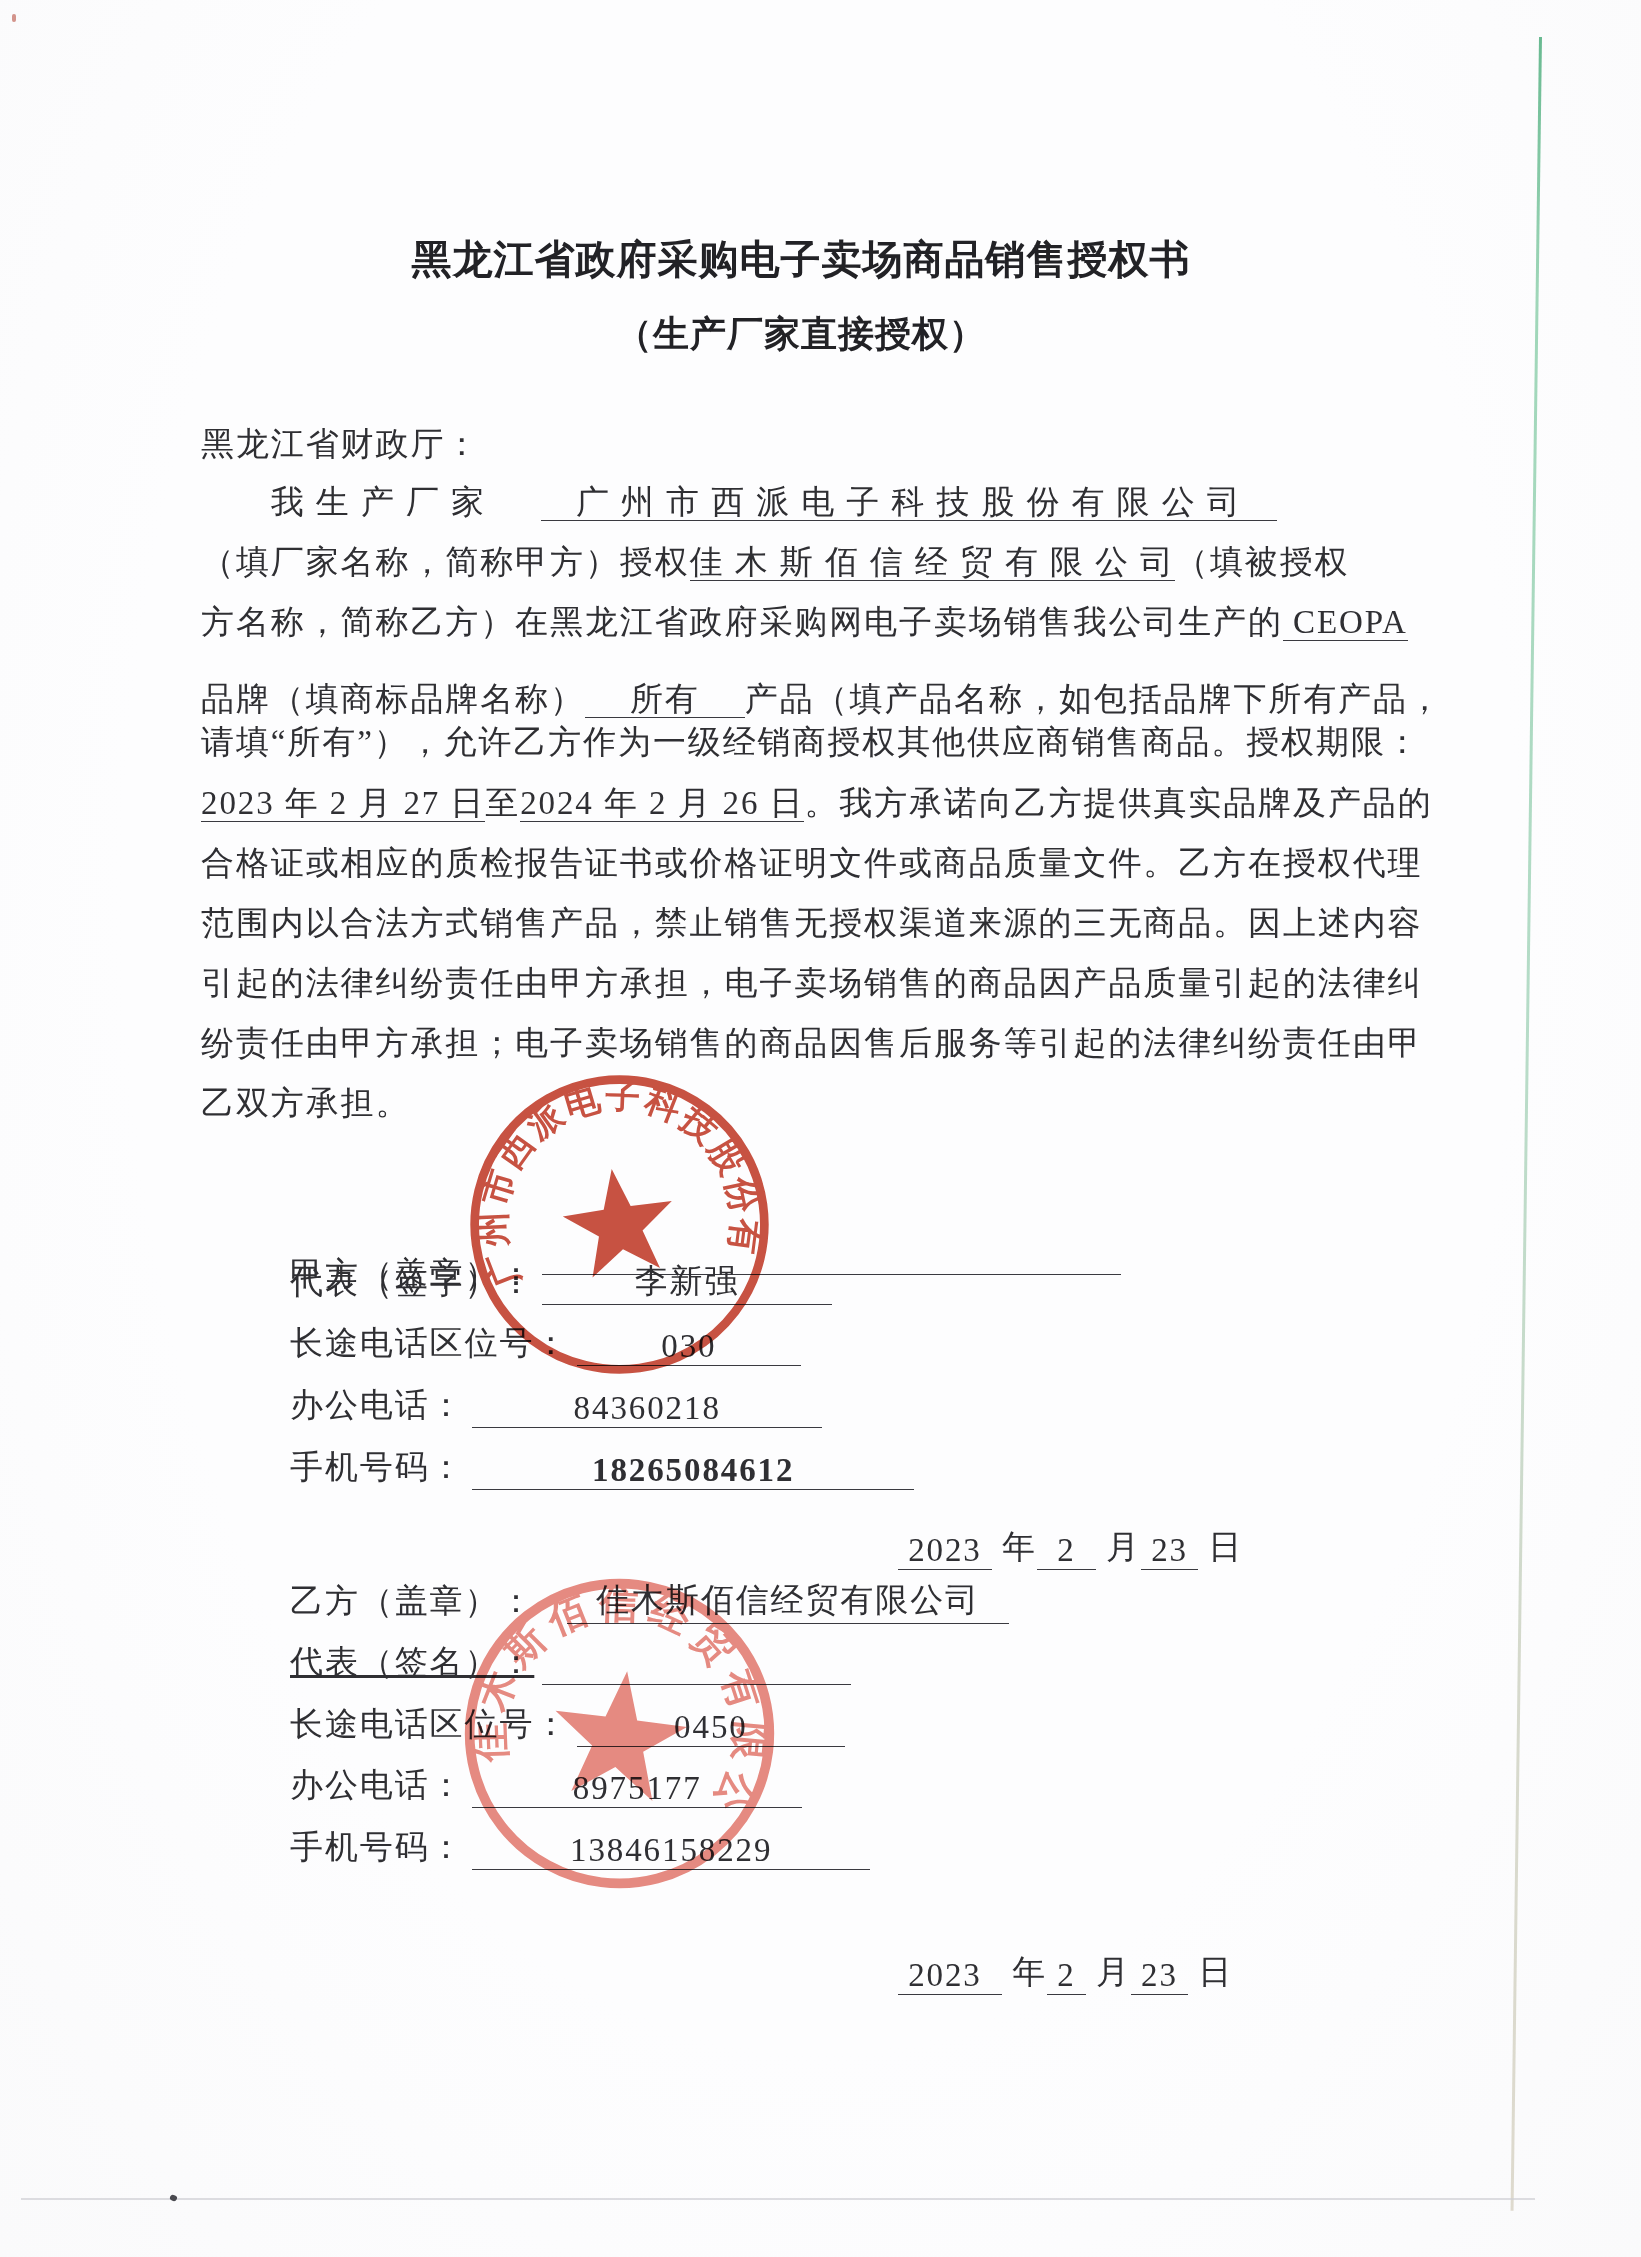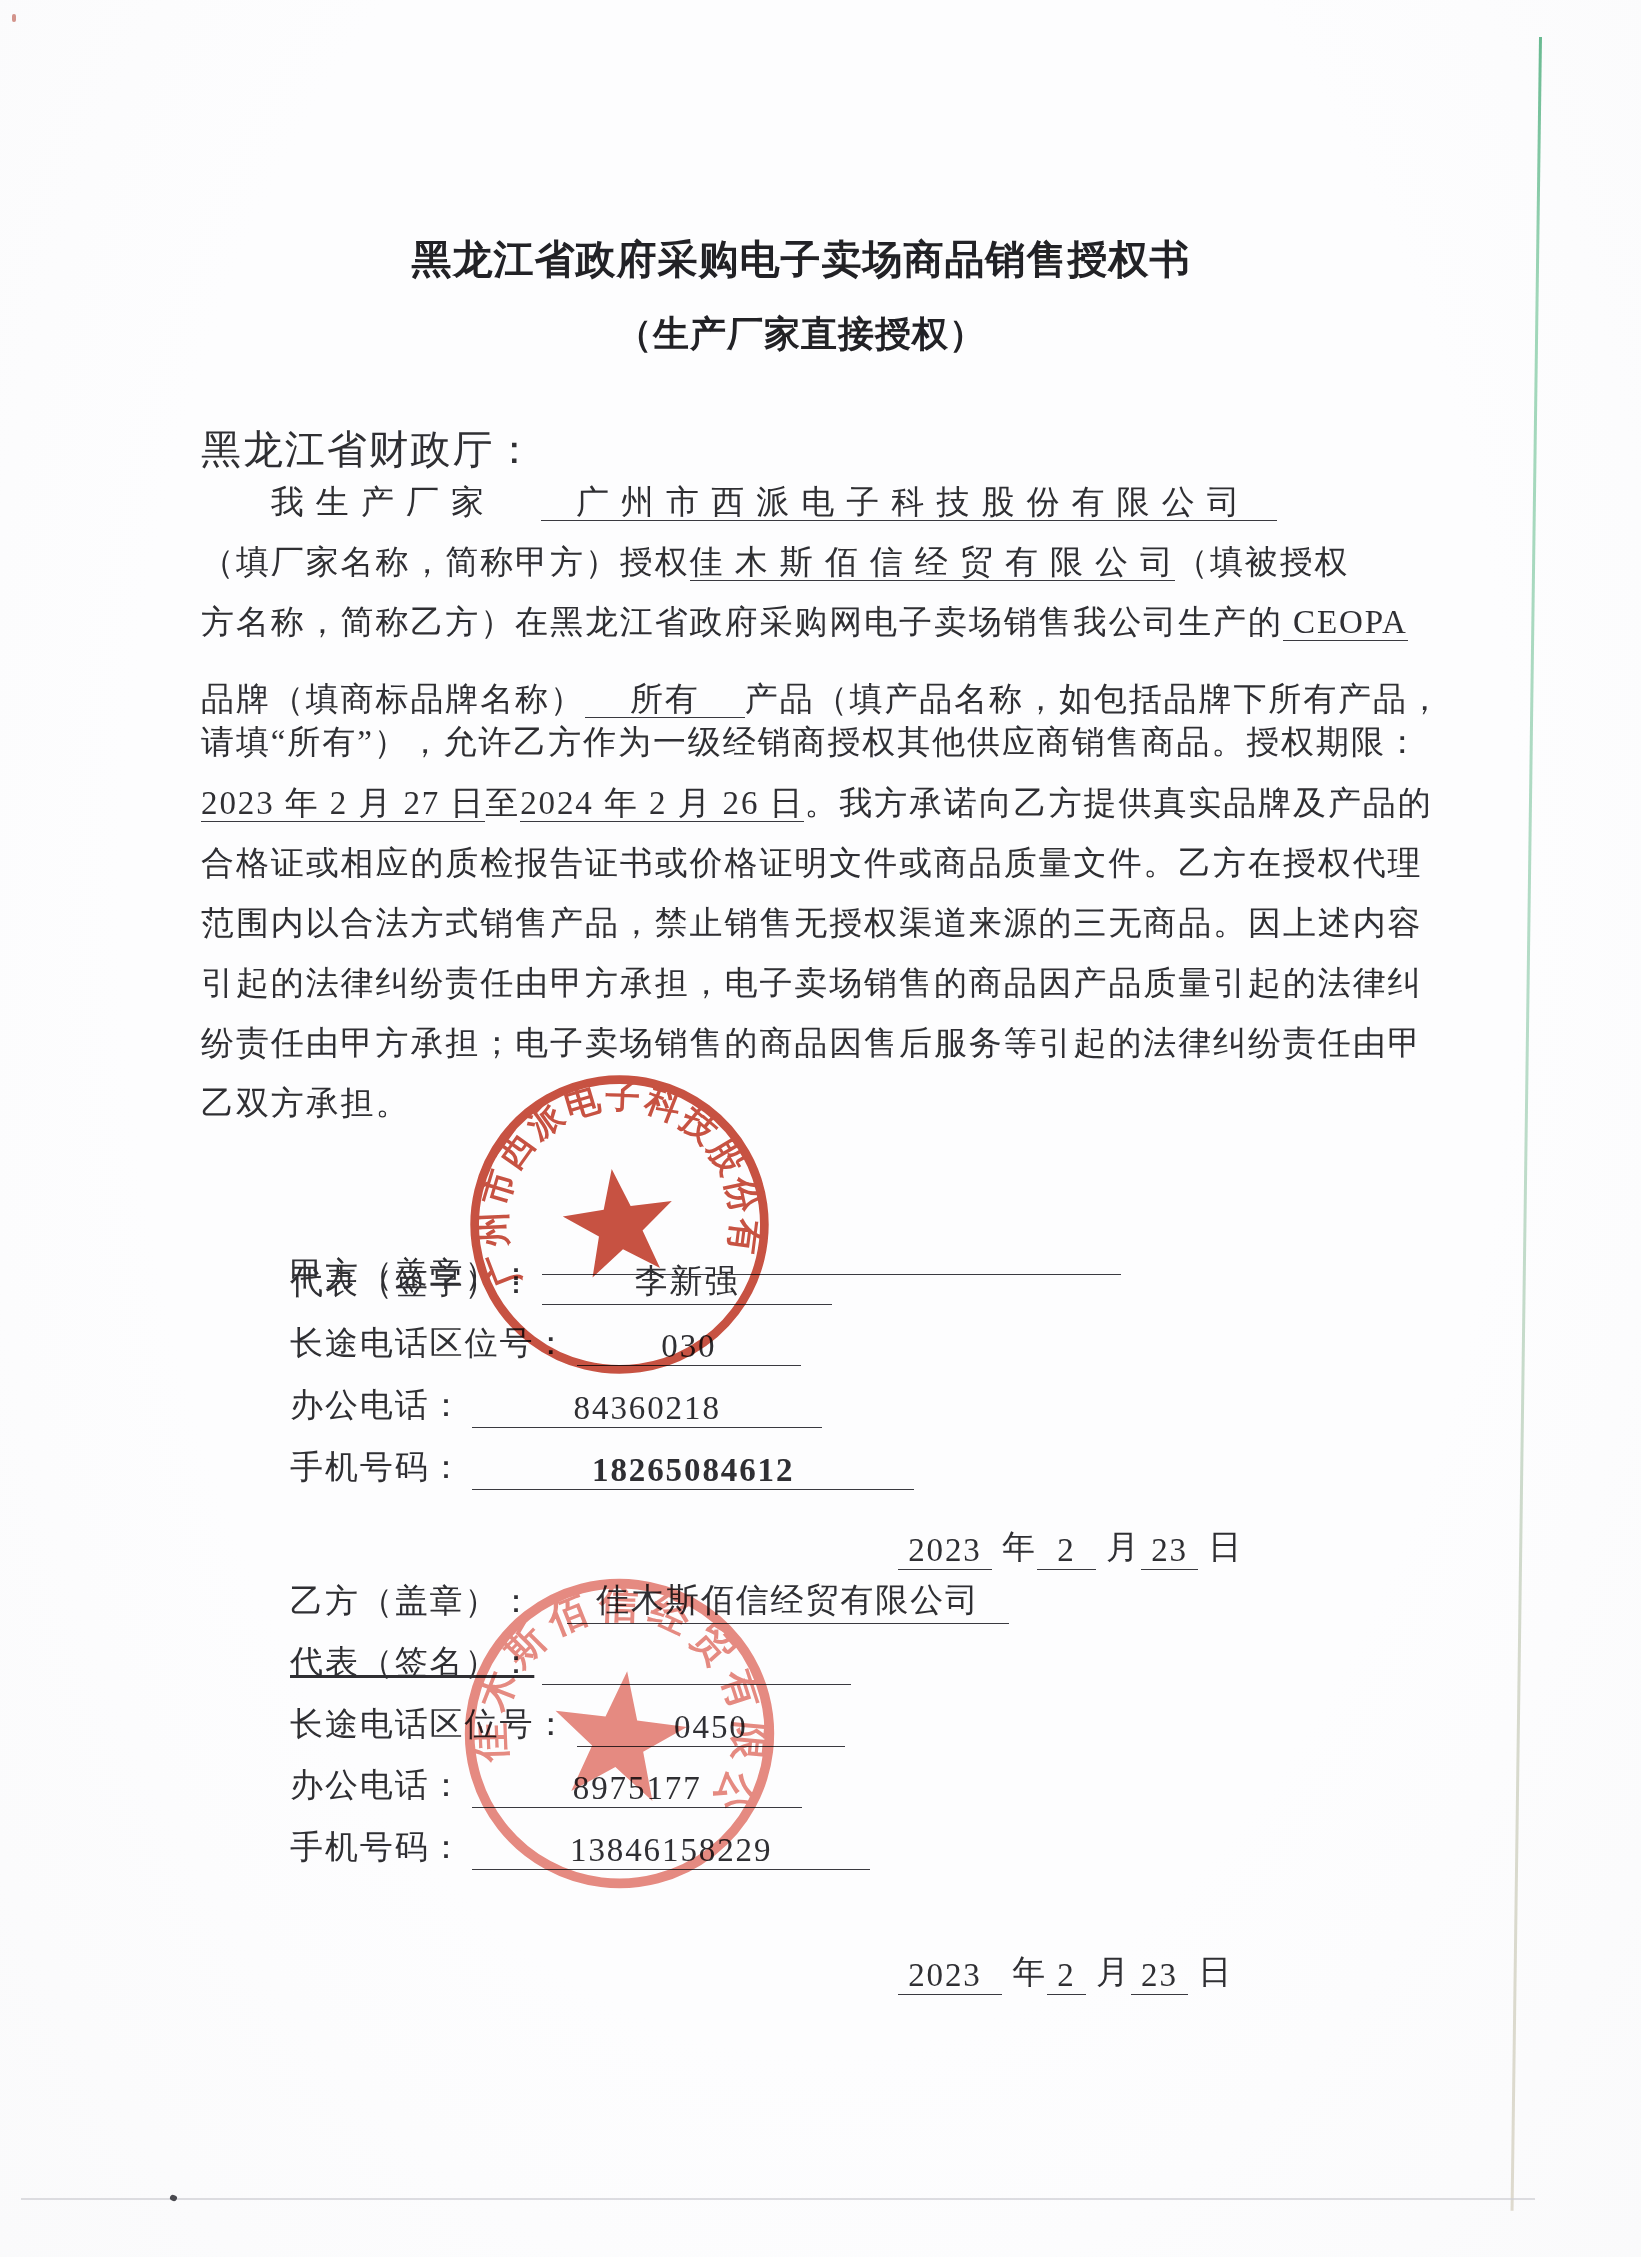--- a/index.html
+++ b/index.html
@@ -25,21 +25,21 @@
     color: #222226;
     padding-left: 48px;
   }
   .doc-title.t1 { top: 232px; font-size: 40px; letter-spacing: 1px; }
   .doc-title.t2 { top: 310px; font-size: 36px; letter-spacing: 1px; }
 
   
   .salutation {
     position: absolute;
     left: 201px; top: 422px;
-    font-size: 40px;
+    font-size: 33px;
     letter-spacing: 1.9px;
   }
   .body-line {
     position: absolute;
     left: 201px;
     width: 1274px;
     font-size: 33px;
     letter-spacing: 1.9px;
     white-space: pre;
   }

